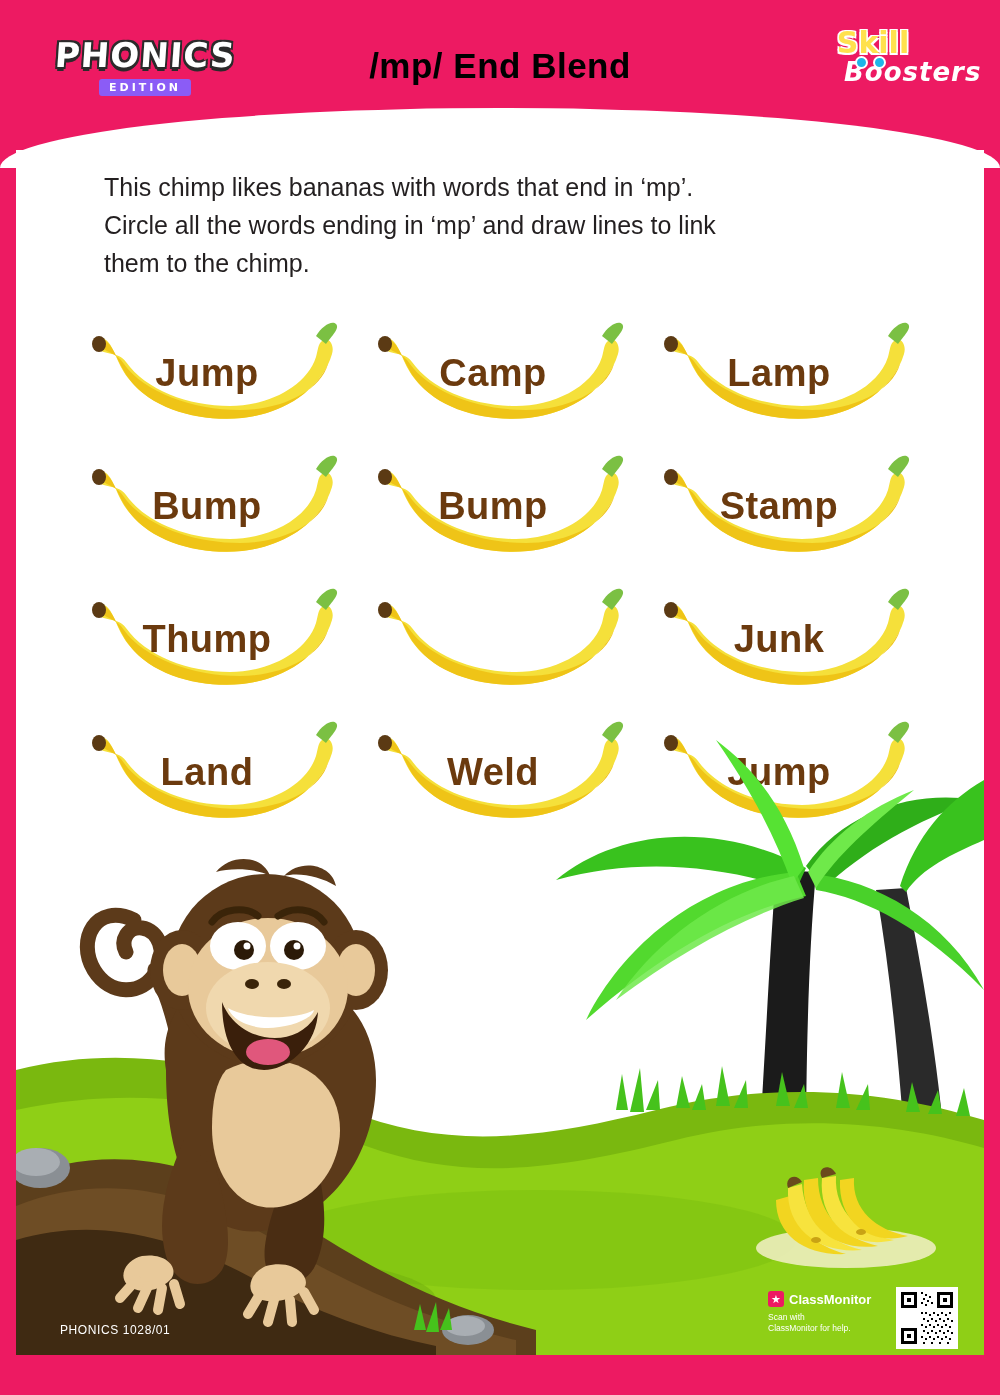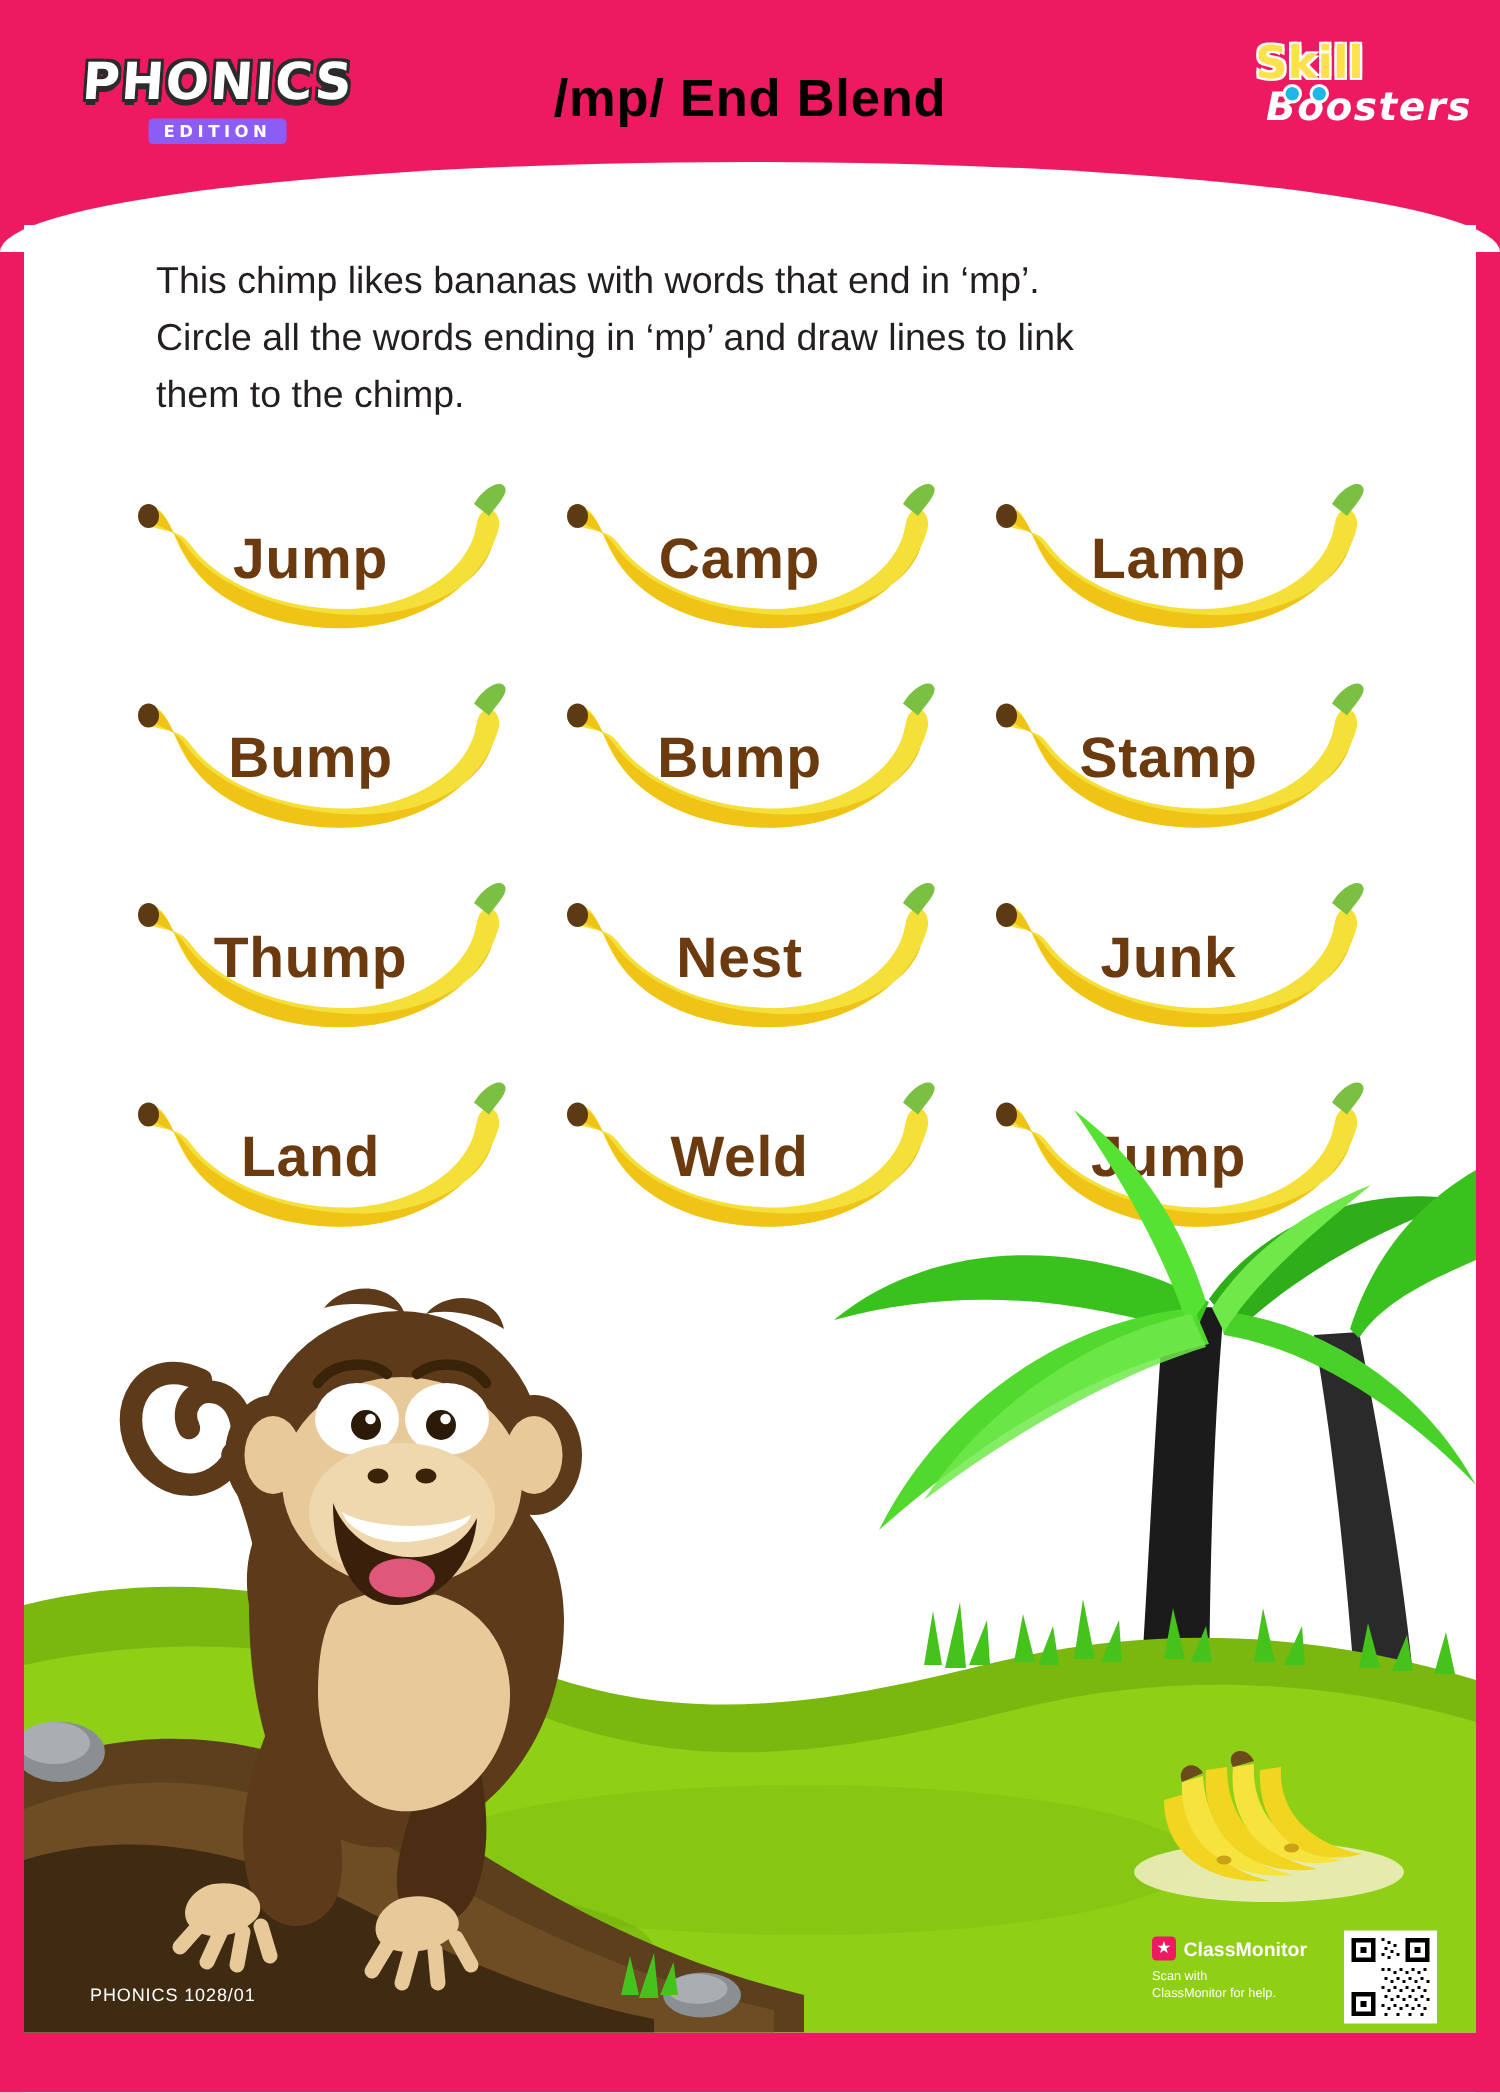--- a/index.html
+++ b/index.html
@@ -275,21 +275,20 @@
       </div>
       <div class="banana-cell">
         <div class="banana">
           <svg viewBox="0 0 270 115" xmlns="http://www.w3.org/2000/svg">
             <path d="M16 38 C10 30 18 24 26 30 C34 36 36 52 48 68 C72 100 122 112 162 108 C206 103 242 78 252 44 C255 34 248 26 242 31 C238 34 238 40 236 47 C226 78 186 96 150 96 C108 96 66 80 46 52 C38 41 26 46 16 38 Z" fill="#f5e03a"></path>
             <path d="M20 36 C14 29 20 26 27 32 C36 40 38 55 50 70 C74 101 122 112 162 108 C200 104 234 84 248 54 C240 82 200 100 160 100 C112 100 64 82 44 54 C36 42 28 44 20 36 Z" fill="#efc417"></path>
             <path d="M236 26 C242 16 252 10 256 14 C260 18 252 26 246 34 Z" fill="#7bc043"></path>
             <ellipse cx="19" cy="34" rx="7" ry="8" fill="#5b3a14"></ellipse>
           </svg>
         </div>
-        <div class="banana-word">Nest</div>
       </div>
       <div class="banana-cell">
         <div class="banana">
           <svg viewBox="0 0 270 115" xmlns="http://www.w3.org/2000/svg">
             <path d="M16 38 C10 30 18 24 26 30 C34 36 36 52 48 68 C72 100 122 112 162 108 C206 103 242 78 252 44 C255 34 248 26 242 31 C238 34 238 40 236 47 C226 78 186 96 150 96 C108 96 66 80 46 52 C38 41 26 46 16 38 Z" fill="#f5e03a"></path>
             <path d="M20 36 C14 29 20 26 27 32 C36 40 38 55 50 70 C74 101 122 112 162 108 C200 104 234 84 248 54 C240 82 200 100 160 100 C112 100 64 82 44 54 C36 42 28 44 20 36 Z" fill="#efc417"></path>
             <path d="M236 26 C242 16 252 10 256 14 C260 18 252 26 246 34 Z" fill="#7bc043"></path>
             <ellipse cx="19" cy="34" rx="7" ry="8" fill="#5b3a14"></ellipse>
           </svg>
         </div>

